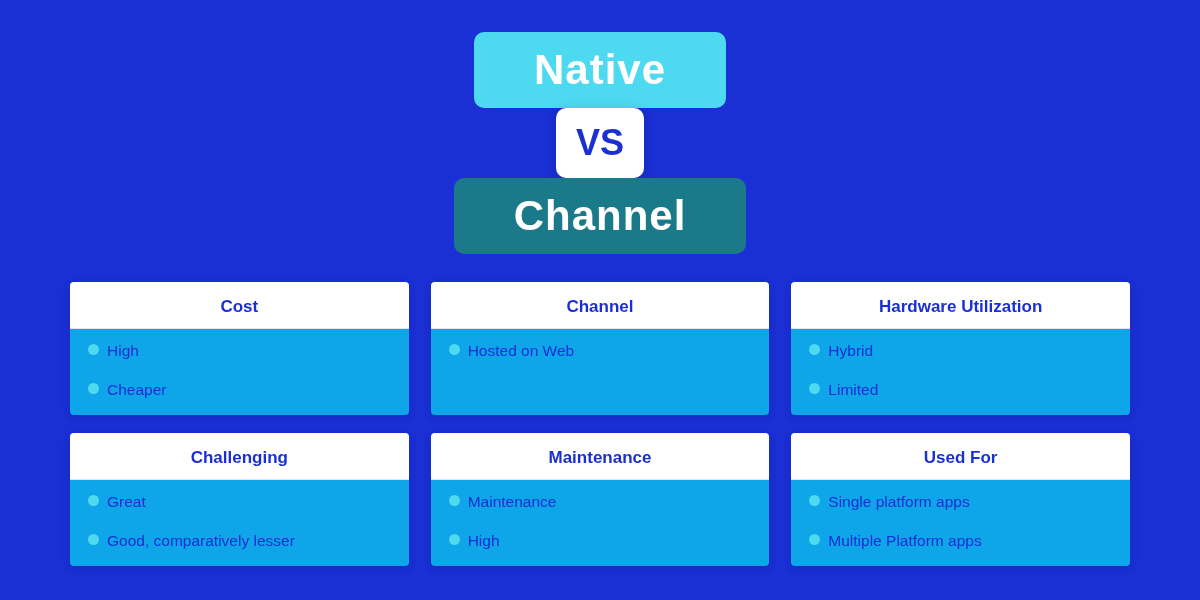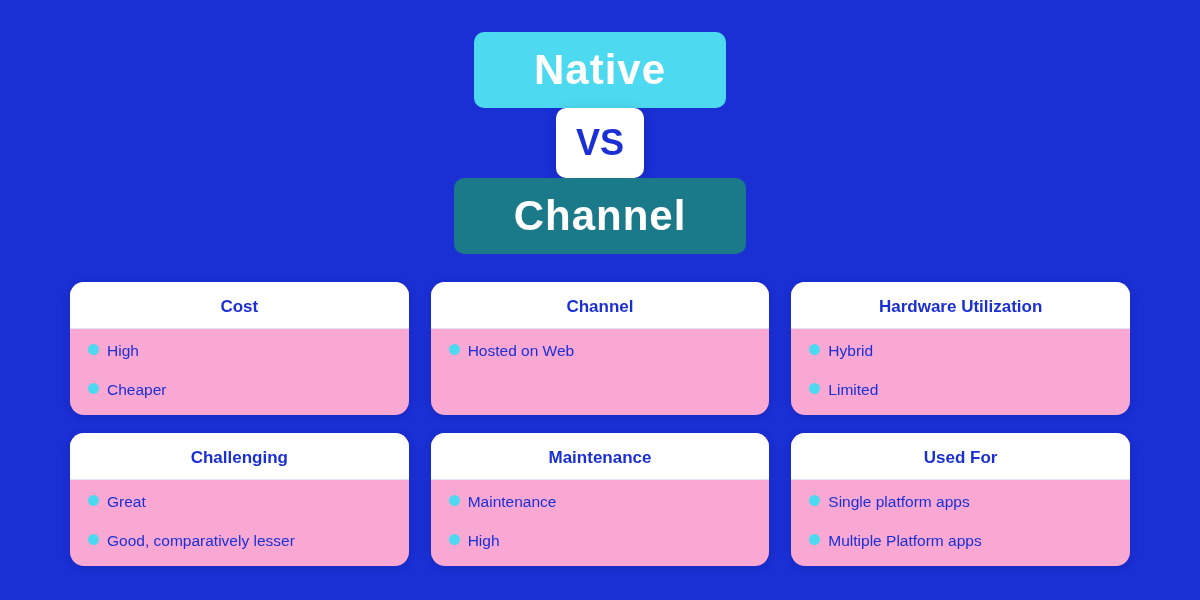--- a/index.html
+++ b/index.html
@@ -62,22 +62,22 @@
     
     .cards-container {
       width: 1060px;
       display: grid;
       grid-template-columns: repeat(3, 1fr);
       grid-template-rows: auto auto;
       gap: 18px 22px;
     }
 
     .card {
-      background-color: #f9a8d4;
-      border-radius: 14px;
+      background-color: #0ea5e9;
+      border-radius: 4px;
       overflow: hidden;
       box-shadow: 0 2px 10px rgba(0,0,0,0.10);
     }
 
     .card-header {
       background-color: #fff;
       border-bottom: 1.5px solid #e0e4f5;
       padding: 14px 18px 10px 18px;
       text-align: center;
       font-size: 17px;

